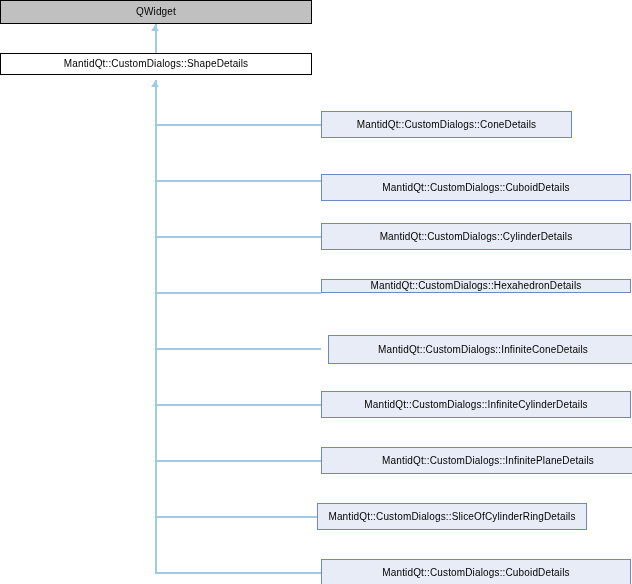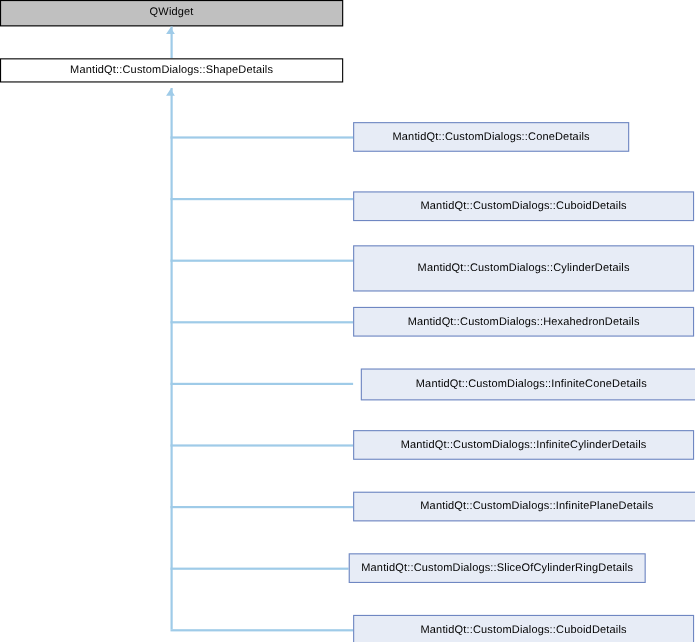--- a/index.html
+++ b/index.html
@@ -78,25 +78,25 @@
   <div id="derived-layer">
       <div class="edge-h" style="left: 155px; top: 124px; width: 166px;"></div>
       <div class="node node-derived" style="left: 321px; top: 111px; width: 251px; height: 27px;">
         <span>MantidQt::CustomDialogs::ConeDetails</span>
       </div>
       <div class="edge-h" style="left: 155px; top: 180px; width: 166px;"></div>
       <div class="node node-derived" style="left: 321px; top: 174px; width: 310px; height: 27px;">
         <span>MantidQt::CustomDialogs::CuboidDetails</span>
       </div>
       <div class="edge-h" style="left: 155px; top: 236px; width: 166px;"></div>
-      <div class="node node-derived" style="left: 321px; top: 223px; width: 310px; height: 42px;">
+      <div class="node node-derived" style="left: 321px; top: 223px; width: 310px; height: 27px;">
         <span>MantidQt::CustomDialogs::CylinderDetails</span>
       </div>
       <div class="edge-h" style="left: 155px; top: 292px; width: 166px;"></div>
-      <div class="node node-derived" style="left: 321px; top: 279px; width: 310px; height: 27px;">
+      <div class="node node-derived" style="left: 321px; top: 279px; width: 310px; height: 14px;">
         <span>MantidQt::CustomDialogs::HexahedronDetails</span>
       </div>
       <div class="edge-h" style="left: 155px; top: 348px; width: 166px;"></div>
       <div class="node node-derived" style="left: 328px; top: 335px; width: 310px; height: 29px;">
         <span>MantidQt::CustomDialogs::InfiniteConeDetails</span>
       </div>
       <div class="edge-h" style="left: 155px; top: 404px; width: 166px;"></div>
       <div class="node node-derived" style="left: 321px; top: 391px; width: 310px; height: 27px;">
         <span>MantidQt::CustomDialogs::InfiniteCylinderDetails</span>
       </div>

